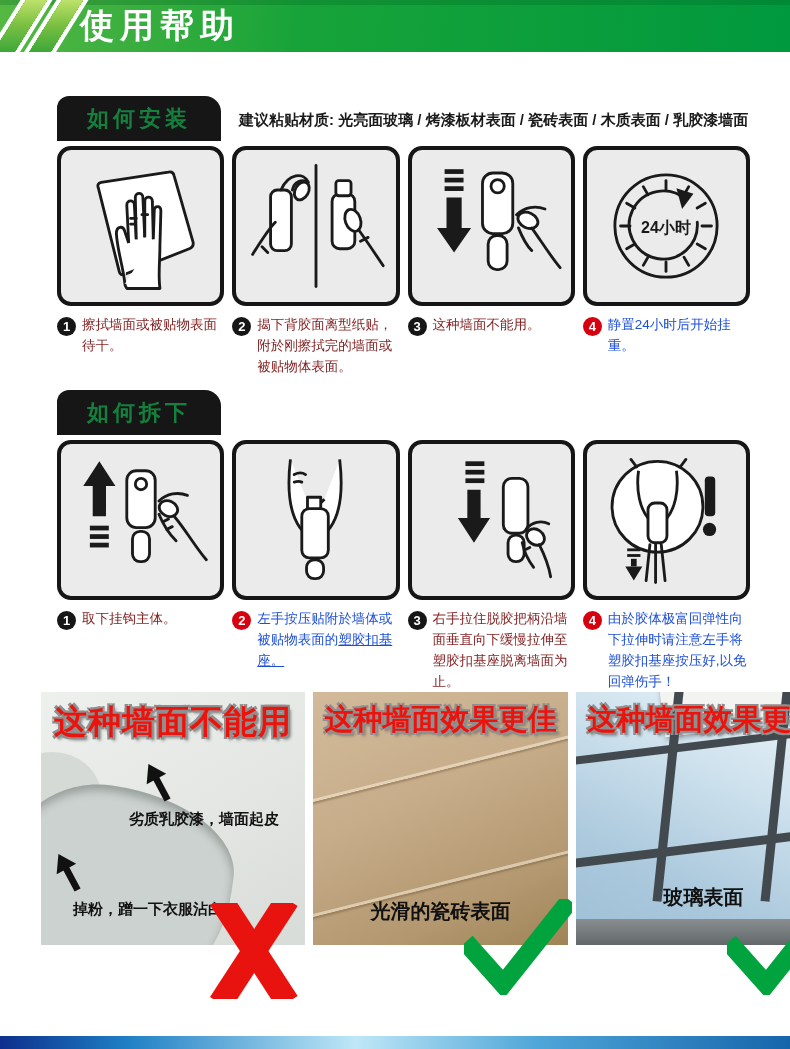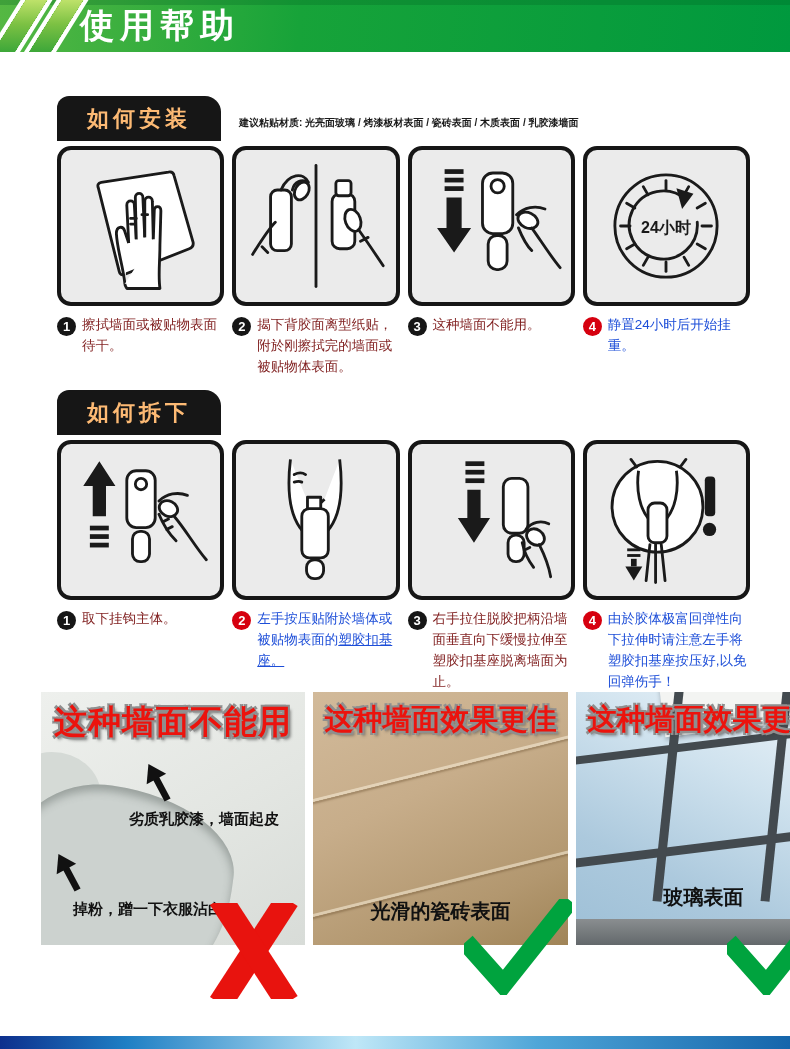--- a/index.html
+++ b/index.html
@@ -13,22 +13,22 @@
   .slash { position:absolute; top:-6px; width:22px; height:76px; transform:skewX(-32deg); background:linear-gradient(180deg,#d9ef7a 0%,#7cc143 45%,#1d9a34 100%); box-shadow:0 0 0 5px #fff; }
   .slash.s1 { left:22px; }
   .slash.s2 { left:58px; }
   .page-title { position:absolute; left:80px; top:50%; transform:translateY(-50%); color:#fff; font-size:34px; font-weight:bold; letter-spacing:6px; }
 
   
   .guide { padding:0 40px 0 57px; }
   .guide.install { margin-top:44px; }
   .guide.remove  { margin-top:12px; }
   .tab-row { position:relative; height:42px; }
-  .tab { display:inline-block; background:#161616; color:#fdba74; font-size:22px; font-weight:bold; letter-spacing:4px; padding:8px 30px 7px; border-radius:12px 16px 0 0; }
-  .note { position:absolute; left:182px; bottom:8px; font-size:10px; font-weight:600; color:#1a1a1a; white-space:nowrap; }
+  .tab { display:inline-block; background:#161616; color:#15803d; font-size:22px; font-weight:bold; letter-spacing:4px; padding:8px 30px 7px; border-radius:12px 16px 0 0; }
+  .note { position:absolute; left:182px; bottom:8px; font-size:15px; font-weight:600; color:#1a1a1a; white-space:nowrap; }
 
   .illus-row { display:flex; gap:8px; }
   .illus-box { flex:1; height:160px; background:#ebebeb; border:4px solid #161616; border-radius:14px; display:flex; align-items:center; justify-content:center; overflow:hidden;margin-top:8px; }
   .illus-box svg { width:142px; height:136px; }
   .ink { stroke:#1a1a1a; stroke-width:3; fill:none; stroke-linecap:round; stroke-linejoin:round; }
   .ink-fill { fill:#1a1a1a; stroke:none; }
   .ink-white { stroke:#1a1a1a; stroke-width:3; fill:#fff; stroke-linejoin:round; }
 
   .steps-row { display:flex; gap:8px; margin-top:9px; }
   .step { flex:1; display:flex; gap:6px; }

